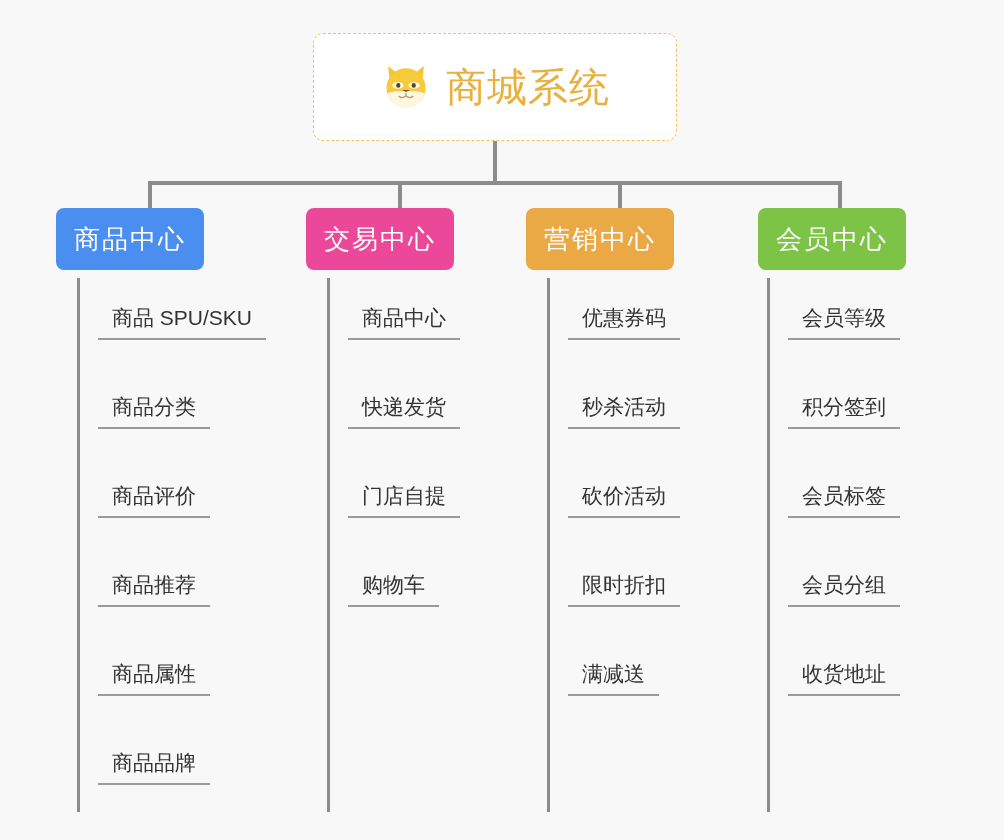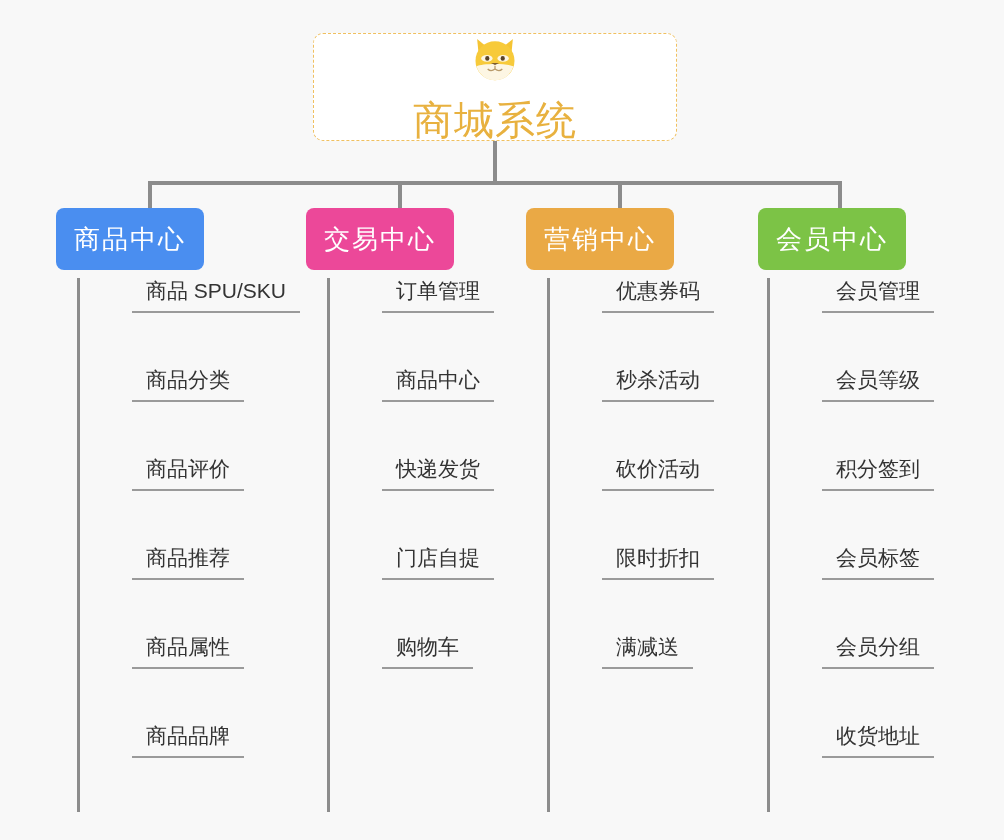--- a/index.html
+++ b/index.html
@@ -30,21 +30,20 @@
     width: 364px;
     height: 108px;
     box-sizing: border-box;
     background: #ffffff;
     border: 1px dashed #f0c060;
     border-radius: 10px;
     display: flex;
     align-items: center;
     justify-content: center;
     gap: 14px;
-    flex-direction: column;
   }
   .root-emoji {
     width: 52px;
     height: 52px;
     flex: 0 0 auto;
     display: block;
   }
   .root-title {
     font-size: 40px;
     line-height: 1;
@@ -108,22 +107,21 @@
   .leaf-list {
     position: absolute;
     left: 21px;
     top: 70px;
     width: 200px;
   }
   .leaf {
     position: relative;
     height: 89px;
     display: flex;
-    align-items: flex-start;
-    padding-left: 34px;
+    align-items: center;
   }
   .leaf-inner {
     display: inline-block;
     margin-left: 21px;
     padding: 0 14px 7px 14px;
     border-bottom: 2px solid #9a9a9a;
     font-size: 21px;
     color: #333333;
     line-height: 1.25;
     white-space: nowrap;
@@ -178,23 +176,20 @@
           <div class="leaf">
             <div class="leaf-inner">商品品牌</div>
           </div>
         </div>
       </div>
       <div class="column" style="left: 306px;">
         <div class="col-header" style="background: #ec4899;">交易中心</div>
         <div class="col-trunk" style="height: 534px;"></div>
         <div class="leaf-list">
           <div class="leaf">
-            <div class="leaf-inner">订单管理</div>
-          </div>
-          <div class="leaf">
             <div class="leaf-inner">商品中心</div>
           </div>
           <div class="leaf">
             <div class="leaf-inner">快递发货</div>
           </div>
           <div class="leaf">
             <div class="leaf-inner">门店自提</div>
           </div>
           <div class="leaf">
             <div class="leaf-inner">购物车</div>
@@ -219,23 +214,20 @@
           </div>
           <div class="leaf">
             <div class="leaf-inner">满减送</div>
           </div>
         </div>
       </div>
       <div class="column" style="left: 746px;">
         <div class="col-header" style="background: rgb(124, 195, 70); margin-left: 12px;">会员中心</div>
         <div class="col-trunk" style="height: 534px;"></div>
         <div class="leaf-list">
-          <div class="leaf">
-            <div class="leaf-inner">会员管理</div>
-          </div>
           <div class="leaf">
             <div class="leaf-inner">会员等级</div>
           </div>
           <div class="leaf">
             <div class="leaf-inner">积分签到</div>
           </div>
           <div class="leaf">
             <div class="leaf-inner">会员标签</div>
           </div>
           <div class="leaf">

